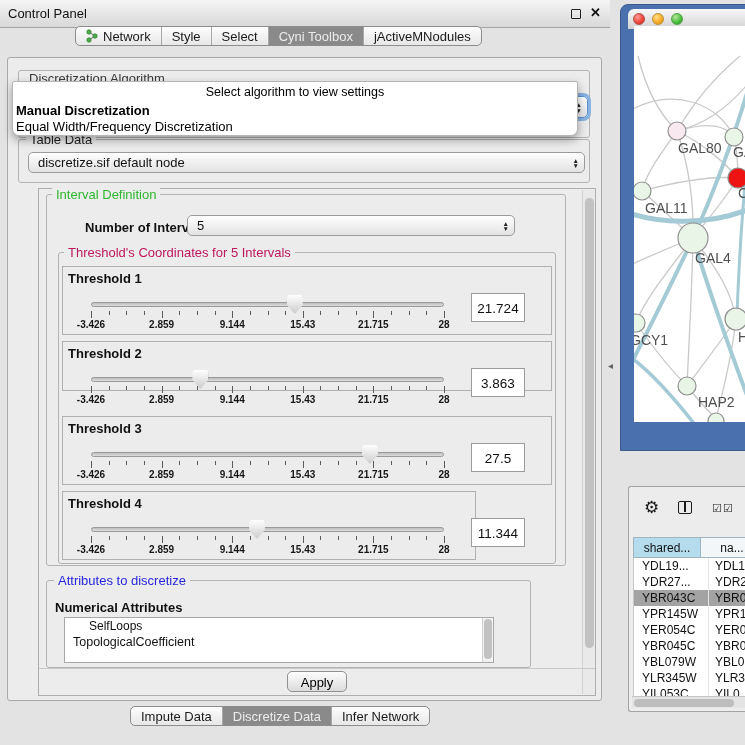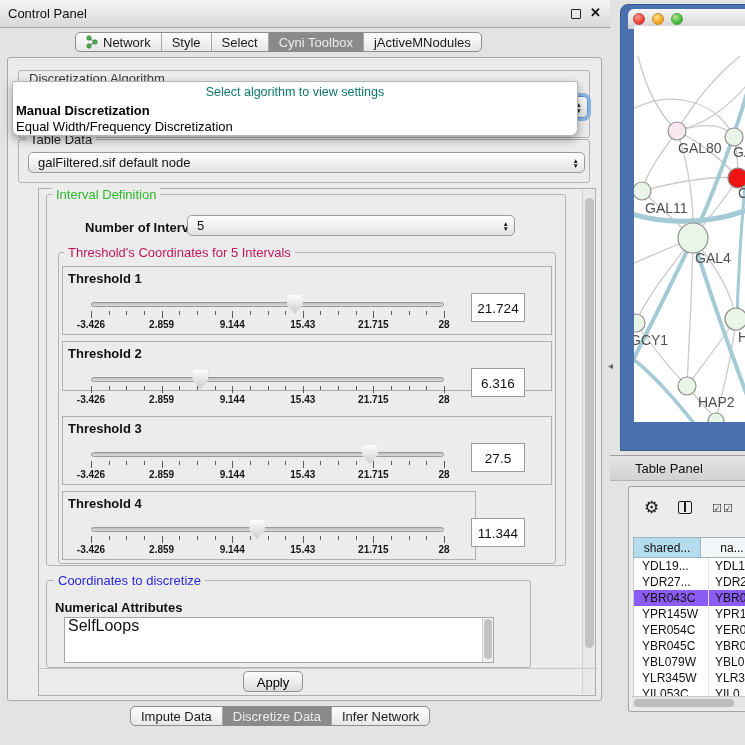--- a/index.html
+++ b/index.html
@@ -31,21 +31,21 @@
          box-shadow:0 4px 10px rgba(0,0,0,.35);z-index:30;}
   
   .track{background:linear-gradient(#bcbcbc,#dedede);border:1px solid #9a9a9a;border-radius:4px;height:5px;}
   .thumb{width:16px;height:19px;background:linear-gradient(#fefefe,#cccccc);
          clip-path:polygon(10% 0,90% 0,100% 16%,100% 52%,50% 100%,0 52%,0 16%);
          filter:drop-shadow(0 0 1px #7e7e7e);}
   .ticklab{font-size:10px;font-weight:bold;color:#161616;transform:translateX(-50%);white-space:nowrap;}
   .trow{border:1px solid #b0b0b0;background:#ececec;padding-left:31px;}
   .valfield{background:#fff;border:1px solid #9b9b9b;font-size:13.5px;text-align:center;}
   .button{border:1px solid #909090;border-radius:5px;background:linear-gradient(#fdfdfd,#dcdcdc);
-          font-size:13px;text-align:center;line-height:19px;}
+          font-size:13px;text-align:center;line-height:19px;margin-left:44px;}
   
   .vtrack{background:#e9e9e9;border-left:1px solid #d2d2d2;}
   .vthumb{background:#c2c2c2;border-radius:5px;}
   
   .macframe{background:#4a70ae;border:1px solid #3a5a8c;border-radius:8px 0 0 0;}
   .mactb{background:linear-gradient(#f8f8f8,#d2d2d2);border-radius:6px 0 0 0;}
   .light{width:12px;height:12px;border-radius:50%;}
   
   .tp-titlebar{background:linear-gradient(#e4e4e4,#d2d2d2);border-top:1px solid #9e9e9e;
                border-bottom:1px solid #b3b3b3;font-size:13px;line-height:25px;color:#111;}
@@ -57,21 +57,21 @@
 <div id="root">
 
   <div class="abs" style="left:0;top:0;width:610px;height:745px;">
 
     <div class="abs titlebar" style="left:0;top:0;width:610px;height:28px;">
       <span class="abs tb-text" style="left:8px;top:0;">Control Panel</span>
       <span class="abs" style="left:571px;top:9px;width:10px;height:10px;border:1.5px solid #222;border-radius:1px;"></span>
       <span class="abs" style="left:590px;top:5px;font-size:13px;font-weight:bold;color:#111;">✕</span>
     </div>
 
-    <div class="abs tabbar" style="left:75px;top:32px;">
+    <div class="abs tabbar" style="left:75px;top:26px;">
       <div class="tabseg">
         <span style="display:inline-flex;">
           <svg width="12" height="14" viewBox="0 0 12 14">
             <line x1="3" y1="3" x2="9" y2="7" stroke="#8a8a8a" stroke-width="1.2"></line>
             <line x1="3" y1="11" x2="9" y2="7" stroke="#8a8a8a" stroke-width="1.2"></line>
             <circle cx="3" cy="3" r="2.2" fill="#4cae4c" stroke="#2f7d2f" stroke-width="0.7"></circle>
             <circle cx="3" cy="11" r="2.2" fill="#4cae4c" stroke="#2f7d2f" stroke-width="0.7"></circle>
             <circle cx="9" cy="7" r="2.2" fill="#4cae4c" stroke="#2f7d2f" stroke-width="0.7"></circle>
           </svg>
         </span>
@@ -93,29 +93,29 @@
 
     <div class="abs panel" style="left:7px;top:57px;width:595px;height:644px;"></div>
 
     <div class="abs group" style="left:18px;top:70px;width:572px;height:68px;"></div>
     <span class="abs" style="left:26px;top:71px;font-size:13px;color:#3a3a3a;background:#ececec;padding:0 3px;z-index:1;">Discretization Algorithm</span>
     <div class="abs combo focusring" style="left:28px;top:96px;width:560px;height:22px;z-index:1;">
       <div class="stepper">▲<br>▼</div>
     </div>
 
     <div class="abs popup" style="left:12px;top:81px;width:566px;height:55px;">
-      <div class="abs" style="left:0;top:3px;width:100%;text-align:center;font-size:12.5px;color:#0f766e;">Select algorithm to view settings</div>
+      <div class="abs" style="left:0;top:3px;width:100%;text-align:center;font-size:12.5px;color:#000000;">Select algorithm to view settings</div>
       <div class="abs" style="left:3px;top:21px;font-size:13px;font-weight:bold;color:#000;">Manual Discretization</div>
       <div class="abs" style="left:3px;top:37px;font-size:13px;color:#000;">Equal Width/Frequency Discretization</div>
     </div>
 
     <div class="abs group" style="left:18px;top:139px;width:572px;height:44px;"></div>
     <span class="abs gtitle" style="left:26px;top:132px;color:#222;">Table Data</span>
     <div class="abs combo" style="left:28px;top:152px;width:557px;height:21px;line-height:19px;">
-      <span>galFiltered.sif default node</span>
+      <span>discretize.sif default node</span>
       <div class="stepper">▲<br>▼</div>
     </div>
 
     <div class="abs" style="left:38px;top:188px;width:558px;height:508px;border:1px solid #aeaeae;background:#ececec;"></div>
     <div class="abs vtrack" style="left:582px;top:190px;width:13px;height:504px;">
       <div class="abs vthumb" style="left:2px;top:8px;width:9px;height:450px;"></div>
     </div>
 
     <div class="abs group" style="left:46px;top:194px;width:520px;height:372px;"></div>
     <span class="abs gtitle" style="left:52px;top:187px;color:#2eb82e;">Interval Definition</span>
@@ -190,21 +190,21 @@
             <div class="abs" style="left: 343.3px; top: 19px; width: 1px; height: 4px; background: rgb(90, 90, 90);"></div>
             <div class="abs" style="left: 361px; top: 19px; width: 1px; height: 7px; background: rgb(90, 90, 90);"></div>
             <div class="abs ticklab" style="left: 8px; top: 27px;">-3.426</div>
             <div class="abs ticklab" style="left: 78.6px; top: 27px;">2.859</div>
             <div class="abs ticklab" style="left: 149.2px; top: 27px;">9.144</div>
             <div class="abs ticklab" style="left: 219.8px; top: 27px;">15.43</div>
             <div class="abs ticklab" style="left: 290.4px; top: 27px;">21.715</div>
             <div class="abs ticklab" style="left: 361px; top: 27px;">28</div>
             <div class="abs thumb" style="left: 109.4px; top: 3px;"></div>
           </div>
-          <div class="abs valfield" style="left: 408px; top: 26px; width: 54px; height: 29px; line-height: 29px;">6.316</div>
+          <div class="abs valfield" style="left: 408px; top: 26px; width: 54px; height: 29px; line-height: 29px;">3.863</div>
         </div>
         <div class="abs trow" style="left: 62px; top: 416px; width: 490px; height: 69px;">
           <div class="abs" style="left: 5px; top: 4px; font-size: 13px; font-weight: bold;">Threshold 3</div>
           <div class="abs" style="left: 20px; top: 25px; width: 371px; height: 42px;">
             <div class="abs track" style="left: 8px; top: 10px; width: 353px; height: 5px;"></div>
             <div class="abs" style="left: 8px; top: 19px; width: 1px; height: 7px; background: rgb(90, 90, 90);"></div>
             <div class="abs" style="left: 25.6px; top: 19px; width: 1px; height: 4px; background: rgb(90, 90, 90);"></div>
             <div class="abs" style="left: 43.3px; top: 19px; width: 1px; height: 4px; background: rgb(90, 90, 90);"></div>
             <div class="abs" style="left: 60.9px; top: 19px; width: 1px; height: 4px; background: rgb(90, 90, 90);"></div>
             <div class="abs" style="left: 78.6px; top: 19px; width: 1px; height: 7px; background: rgb(90, 90, 90);"></div>
@@ -265,27 +265,28 @@
             <div class="abs ticklab" style="left: 219.8px; top: 27px;">15.43</div>
             <div class="abs ticklab" style="left: 290.4px; top: 27px;">21.715</div>
             <div class="abs ticklab" style="left: 361px; top: 27px;">28</div>
             <div class="abs thumb" style="left: 165.9px; top: 3px;"></div>
           </div>
           <div class="abs valfield" style="left: 408px; top: 26px; width: 54px; height: 29px; line-height: 29px;">11.344</div>
         </div>
       </div>
 
     <div class="abs group" style="left:46px;top:580px;width:485px;height:88px;"></div>
-    <span class="abs gtitle" style="left:54px;top:573px;color:#2727de;">Coordinates to discretize</span>
+    <span class="abs gtitle" style="left:54px;top:573px;color:#2727de;">Attributes to discretize</span>
     <span class="abs" style="left:55px;top:600px;font-size:13px;font-weight:bold;">Numerical Attributes</span>
     <div class="abs" style="left:64px;top:617px;width:430px;height:46px;background:#fff;border:1px solid #a8a8a8;overflow:hidden;">
       <div class="abs vtrack" style="right:0;top:0;width:11px;height:44px;background:#f2f2f2;">
         <div class="abs vthumb" style="left:1px;top:1px;width:8px;height:40px;"></div>
       </div>
-    <div style="padding: 1px 0px 0px 3px; font-size: 16px; line-height: 14.5px; white-space: nowrap;">SelfLoops</div>
+    <div style="padding: 1px 0px 0px 24px; font-size: 12px; line-height: 14.5px; white-space: nowrap;">SelfLoops</div>
+        <div style="padding: 1px 0px 0px 8px; font-size: 12.5px; line-height: 14.5px; white-space: nowrap;">TopologicalCoefficient</div>
       </div>
 
     <div class="abs" style="left:39px;top:668px;width:556px;height:1px;background:#c9c9c9;"></div>
 
     <button class="abs button" style="left:243px;top:671px;width:60px;height:21px;">Apply</button>
 
     <div class="abs tabbar" style="left:130px;top:706px;">
       <div class="tabseg">
         <span>Impute Data</span>
       </div>
@@ -348,23 +349,20 @@
           <text x="11" y="187" fill="#4f4f4f" font-size="14">GAL11</text>
           <text x="104" y="172" fill="#4f4f4f" font-size="14">C</text>
           <text x="61" y="237" fill="#4f4f4f" font-size="14">GAL4</text>
           <text x="-4" y="319" fill="#4f4f4f" font-size="14">GCY1</text>
           <text x="104" y="316" fill="#4f4f4f" font-size="14">H</text>
           <text x="64" y="381" fill="#4f4f4f" font-size="14">HAP2</text>
         </svg>
     </div>
   </div>
 
-  <div class="abs tp-titlebar" style="left:610px;top:455px;width:135px;height:26px;">
-    <span style="margin-left:25px;">Table Panel</span>
-  </div>
 
   <div class="abs" style="left:628px;top:486px;width:117px;height:226px;background:#ececec;border:1px solid #a3a3a3;border-right:none;border-radius:3px 0 0 3px;">
 
     <span class="abs" style="left:15px;top:10px;font-size:17px;color:#1a1a1a;">⚙</span>
     <span class="abs" style="left:49px;top:14px;width:14px;height:13px;border:1.6px solid #1a1a1a;border-radius:2px;">
       <span class="abs" style="left:5.4px;top:0;width:1.6px;height:10px;background:#1a1a1a;"></span>
     </span>
     <span class="abs" style="left:83px;top:15px;font-size:11px;color:#1a1a1a;">☑</span>
     <span class="abs" style="left:94px;top:15px;font-size:11px;color:#1a1a1a;">☑</span>
 
@@ -375,21 +373,21 @@
 
     <div class="abs" style="left:4px;top:71px;width:113px;height:138px;background:#fff;overflow:hidden;border-left:1px solid #c9c9c9;">
         <div style="display: flex; height: 16px; line-height: 16px; font-size: 12px; color: rgb(17, 17, 17); background: rgb(255, 255, 255);">
           <div style="width: 66px; padding-left: 8px; border-right: 1px solid rgb(228, 228, 228); overflow: hidden; white-space: nowrap;">YDL19...</div>
           <div style="flex: 1 1 0%; padding-left: 6px; overflow: hidden; white-space: nowrap;">YDL1...</div>
         </div>
         <div style="display: flex; height: 16px; line-height: 16px; font-size: 12px; color: rgb(17, 17, 17); background: rgb(255, 255, 255);">
           <div style="width: 66px; padding-left: 8px; border-right: 1px solid rgb(228, 228, 228); overflow: hidden; white-space: nowrap;">YDR27...</div>
           <div style="flex: 1 1 0%; padding-left: 6px; overflow: hidden; white-space: nowrap;">YDR2...</div>
         </div>
-        <div style="display: flex; height: 16px; line-height: 16px; font-size: 12px; color: rgb(17, 17, 17); background: #8b5cf6;">
+        <div style="display: flex; height: 16px; line-height: 16px; font-size: 12px; color: rgb(17, 17, 17); background: #a3a3a3;">
           <div style="width: 66px; padding-left: 8px; border-right: 1px solid rgb(228, 228, 228); overflow: hidden; white-space: nowrap;">YBR043C</div>
           <div style="flex: 1 1 0%; padding-left: 6px; overflow: hidden; white-space: nowrap;">YBR0...</div>
         </div>
         <div style="display: flex; height: 16px; line-height: 16px; font-size: 12px; color: rgb(17, 17, 17); background: rgb(255, 255, 255);">
           <div style="width: 66px; padding-left: 8px; border-right: 1px solid rgb(228, 228, 228); overflow: hidden; white-space: nowrap;">YPR145W</div>
           <div style="flex: 1 1 0%; padding-left: 6px; overflow: hidden; white-space: nowrap;">YPR1...</div>
         </div>
         <div style="display: flex; height: 16px; line-height: 16px; font-size: 12px; color: rgb(17, 17, 17); background: rgb(255, 255, 255);">
           <div style="width: 66px; padding-left: 8px; border-right: 1px solid rgb(228, 228, 228); overflow: hidden; white-space: nowrap;">YER054C</div>
           <div style="flex: 1 1 0%; padding-left: 6px; overflow: hidden; white-space: nowrap;">YER0...</div>

